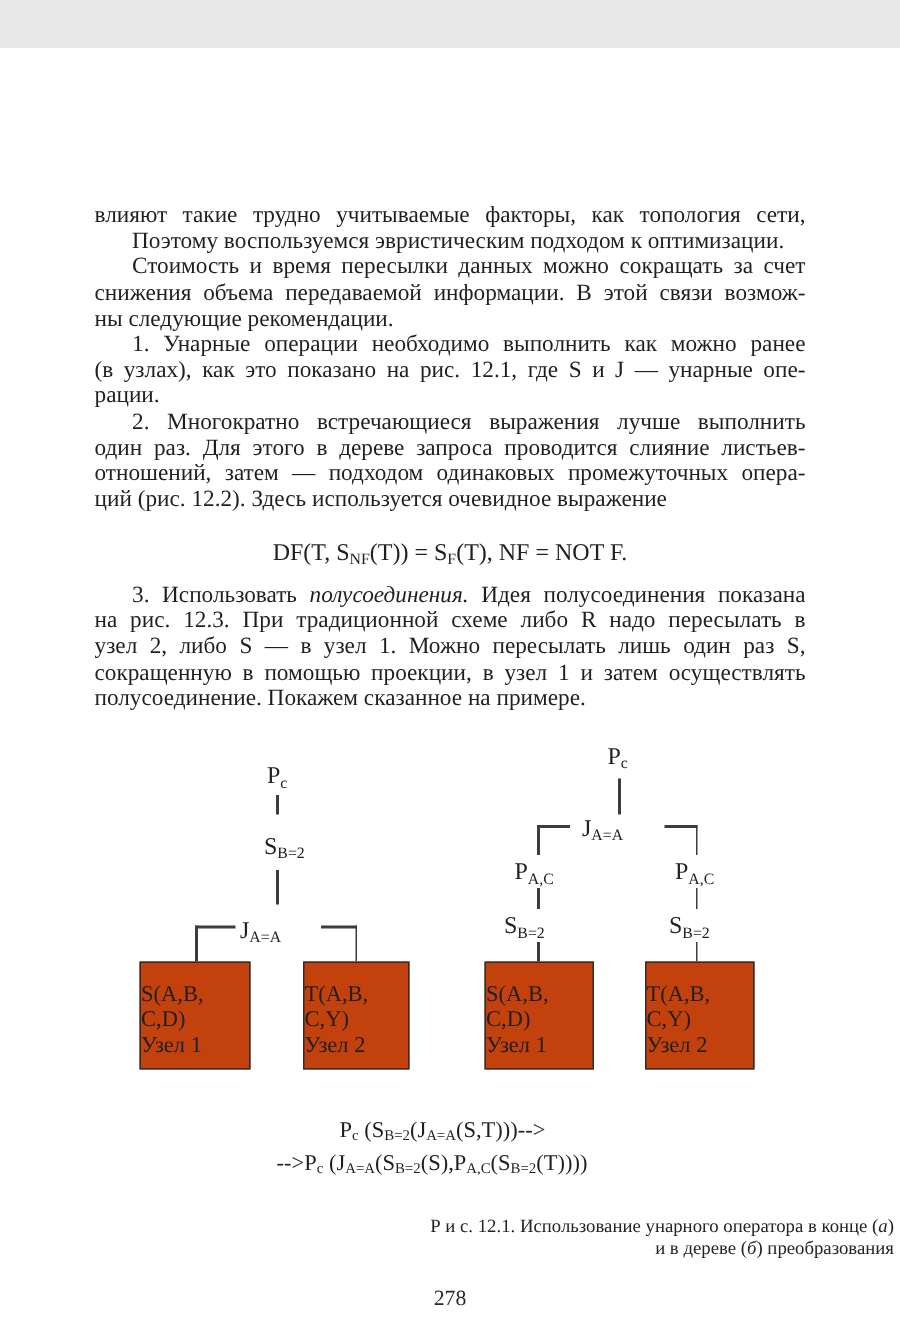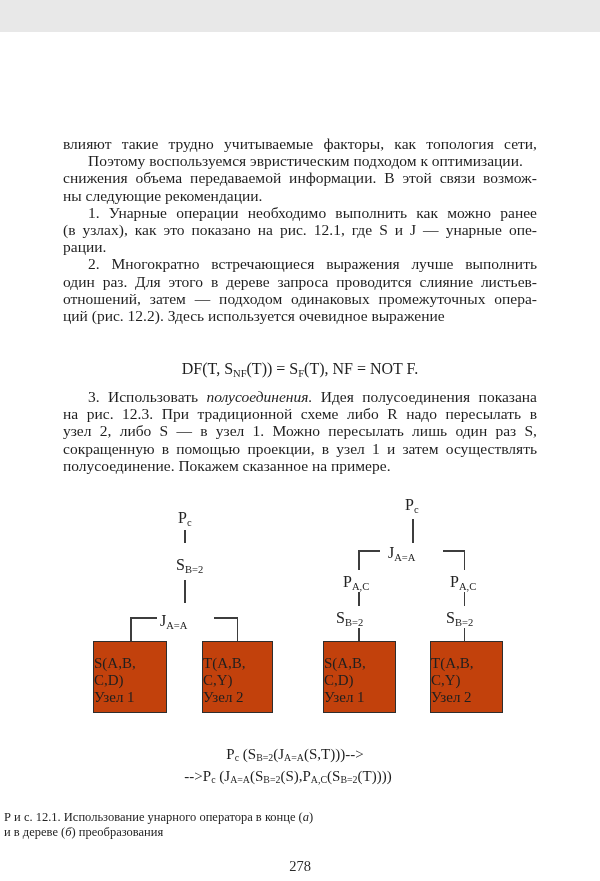--- a/index.html
+++ b/index.html
@@ -12,32 +12,33 @@
   i{font-style:italic;}
   sub{font-size:0.66em;line-height:0;position:relative;top:0.24em;vertical-align:baseline;}
   .formula-df{position:absolute;left:63px;width:474px;top:326px;height:22px;line-height:22px;
               font-size:16px;text-align:center;}
   .dg-label{position:absolute;font-size:16px;line-height:1.15;white-space:nowrap;color:#222;}
   .vline{position:absolute;width:1.6px;background:#3d3d3d;}
   .hline{position:absolute;height:1.6px;background:#3d3d3d;}
   .nodebox{position:absolute;box-sizing:border-box;border:1.8px solid #2e2e2e;background:#c2410c;
            text-align:left;font-size:15px;line-height:17px;padding-top:13px;}
   .tline{position:absolute;font-size:15px;line-height:20px;text-align:center;white-space:nowrap;}
-  .caption{position:absolute;left:4px;width:592px;top:778px;text-align:left;
+  .caption{position:absolute;left:4px;width:592px;top:778px;text-align:right;
            font-size:12.5px;line-height:14.5px;color:#242424;}
   .pagenum{position:absolute;left:0;width:600px;top:826px;text-align:center;font-size:14.5px;color:#2b2b2b;}
 </style>
 </head>
 <body>
 
 <div class="page">
 
   <div class="col" style="top:103px;">
     <div class="line j">влияют такие трудно учитываемые факторы, как топология сети,</div>
     <div class="line ind">Поэтому воспользуемся эвристическим подходом к оптимизации.</div>
+    <div class="line ind j">Стоимость и время пересылки данных можно сокращать за счет</div>
     <div class="line j">снижения объема передаваемой информации. В этой связи возмож-</div>
     <div class="line">ны следующие рекомендации.</div>
     <div class="line ind j">1. Унарные операции необходимо выполнить как можно ранее</div>
     <div class="line j">(в узлах), как это показано на рис. 12.1, где S и J — унарные опе-</div>
     <div class="line">рации.</div>
     <div class="line ind j">2. Многократно встречающиеся выражения лучше выполнить</div>
     <div class="line j">один раз. Для этого в дереве запроса проводится слияние листьев-</div>
     <div class="line j">отношений, затем — подходом одинаковых промежуточных опера-</div>
     <div class="line">ций (рис. 12.2). Здесь используется очевидное выражение</div>
   </div>

